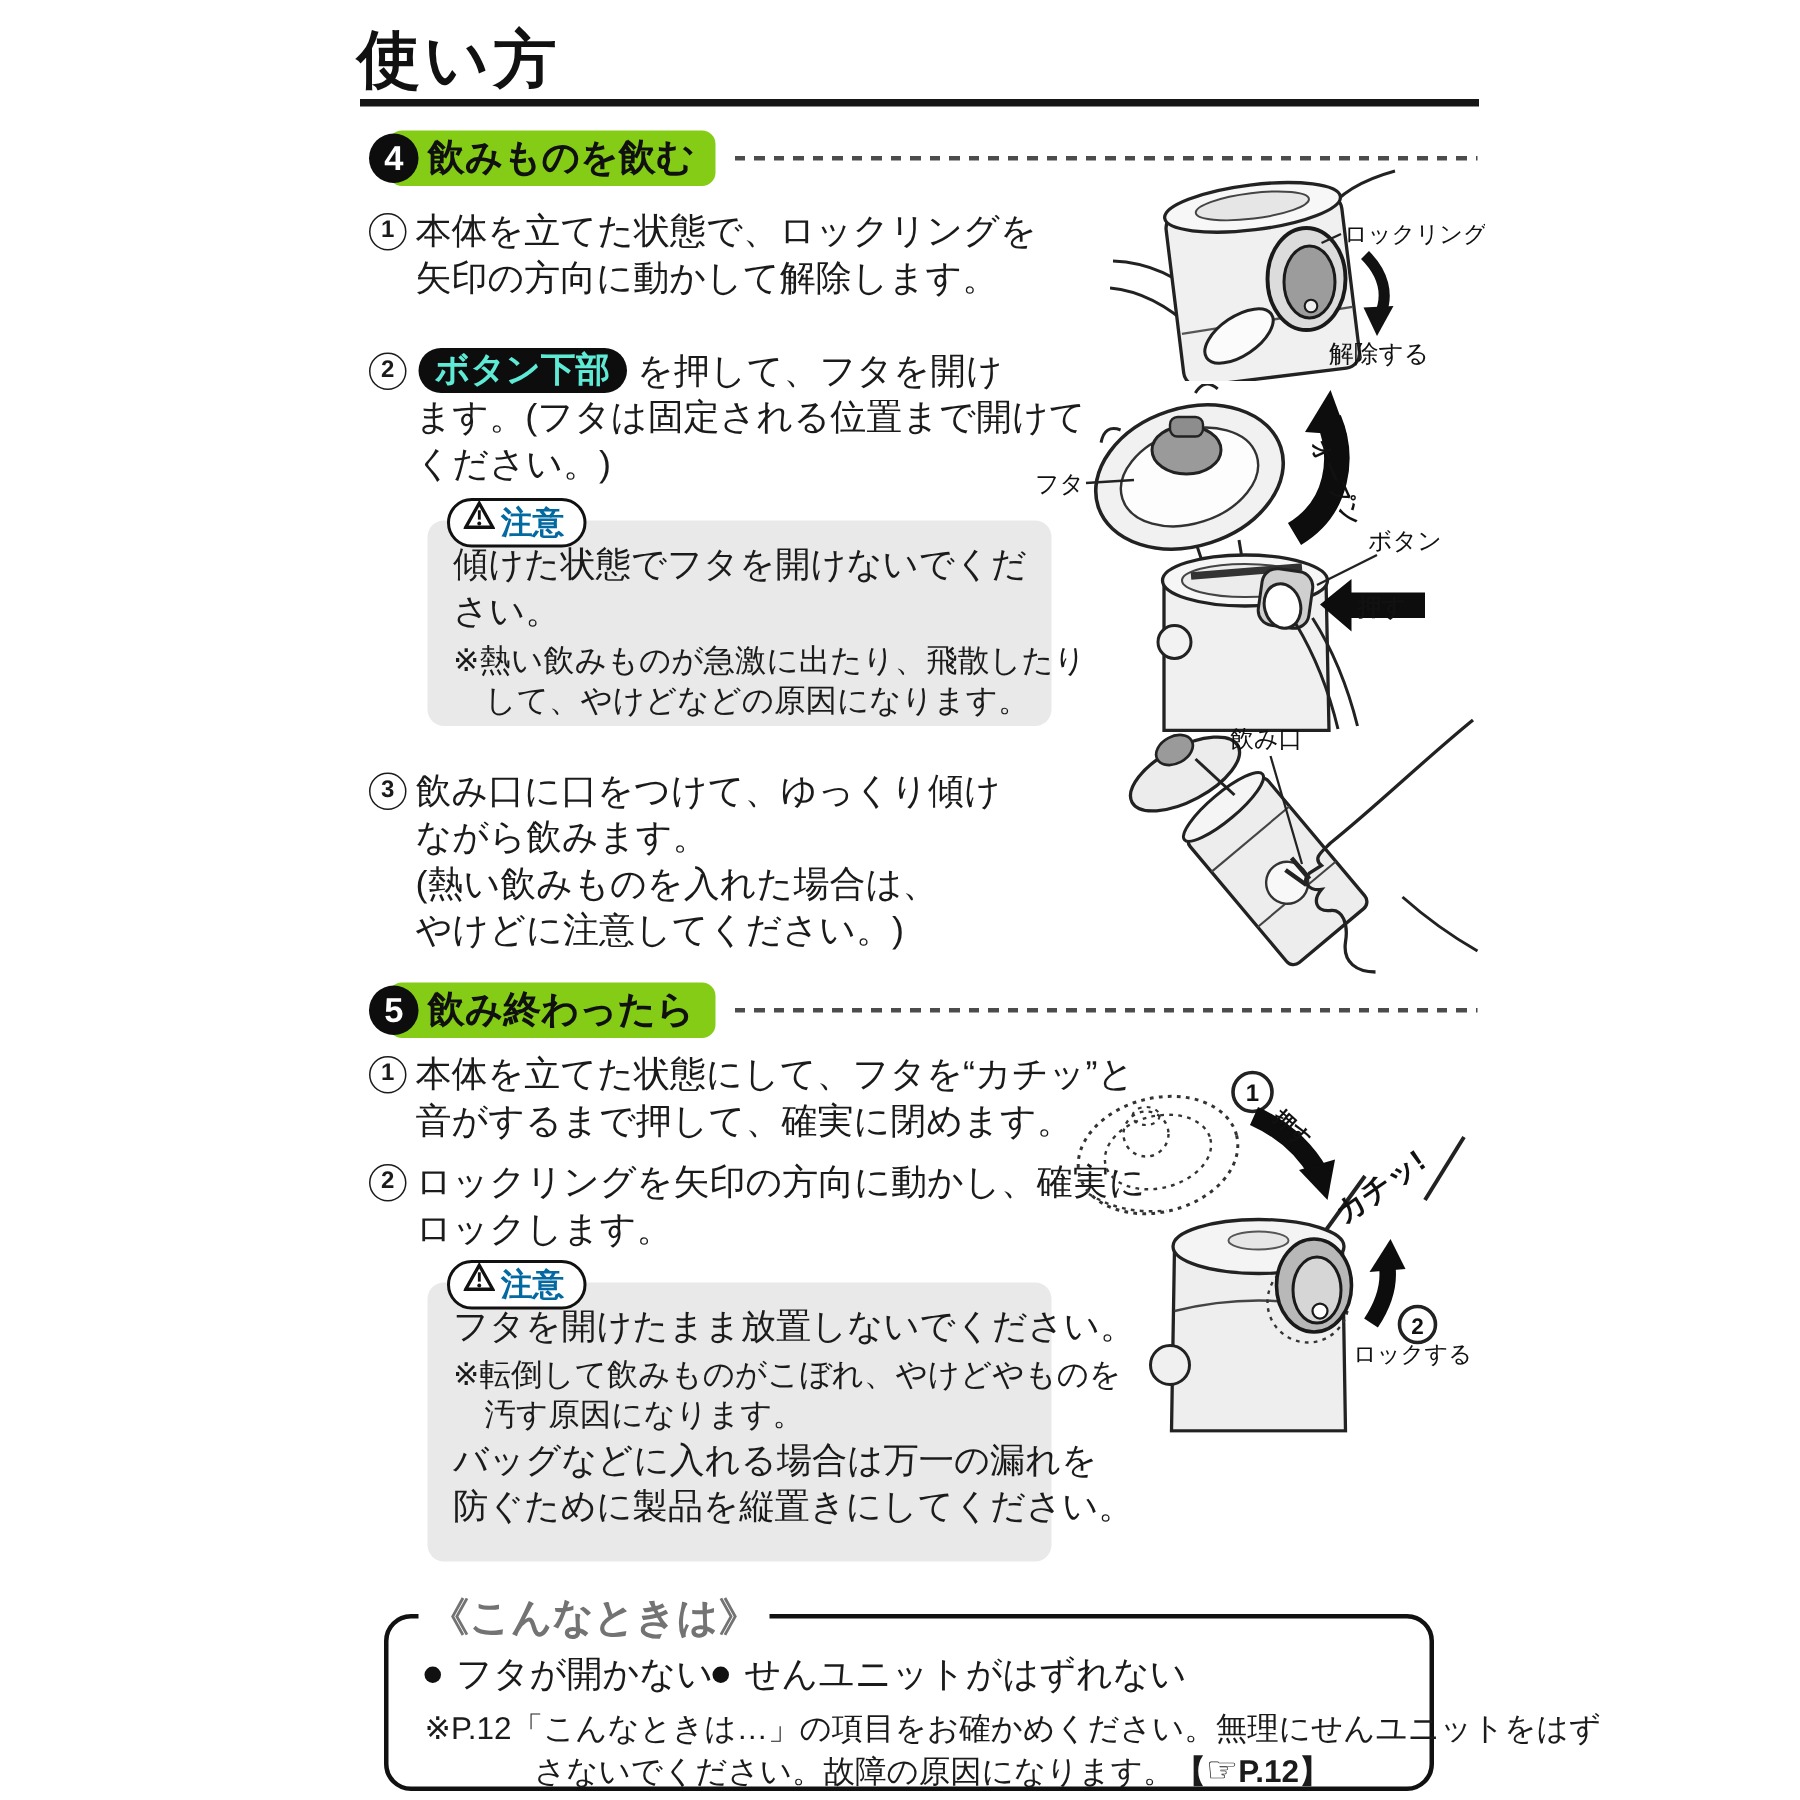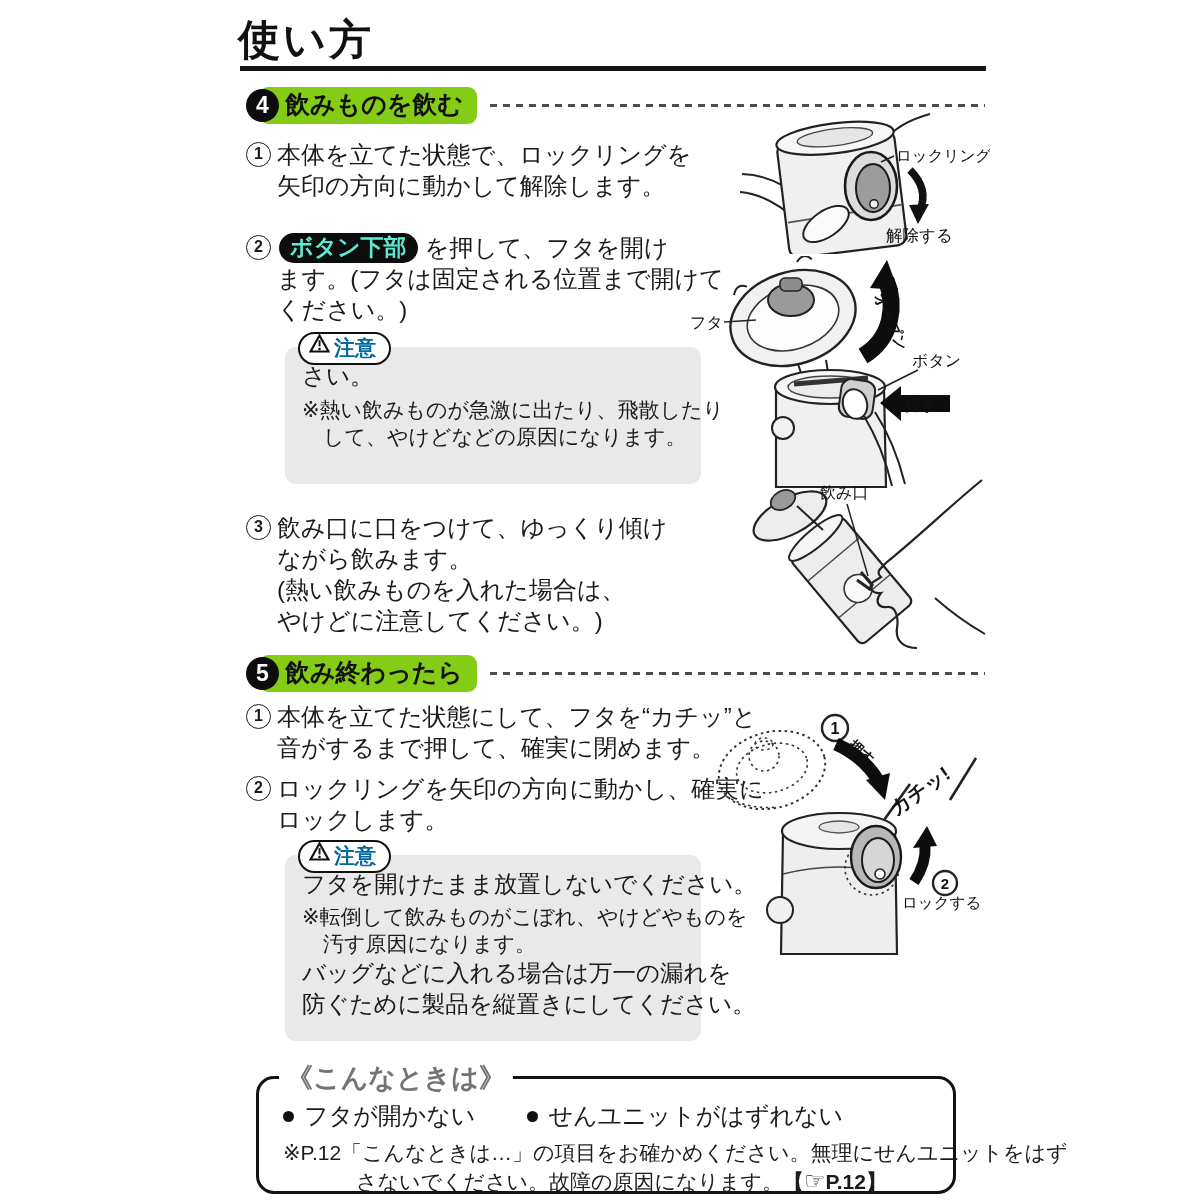--- a/index.html
+++ b/index.html
@@ -31,21 +31,21 @@
           display:flex;gap:4px;white-space:nowrap;}
   .cbody{padding:14px 10px 0 17px;white-space:nowrap;}
   .cmain{font-size:23.5px;line-height:31px;display:block;}
   .cnote{font-size:21px;line-height:27px;display:block;}
   .indent1{padding-left:21px;}
   .cpara{margin-top:1px;}
   
   .help{border:3px solid #111;border-radius:18px;background:#fff;box-sizing:border-box;}
   .help-heading{position:absolute;top:-19px;left:20px;background:#fff;padding:0 7px;
                 font-weight:bold;font-size:27px;color:#737373;white-space:nowrap;}
-  .help-bullets{display:flex;gap:52px;padding:21px 0 0 24px;font-size:24px;white-space:nowrap;}
+  .help-bullets{display:flex;padding:21px 0 0 24px;font-size:24px;white-space:nowrap;}
   .bullet-dot{width:11px;height:11px;border-radius:50%;background:#111;display:inline-block;
               margin-right:10px;vertical-align:2px;}
   .help-note{padding:7px 14px 0 24px;font-size:21px;line-height:28px;white-space:nowrap;}
   .refwrap{font-weight:bold;}
   .hand-icon{font-weight:bold;font-size:24px;}
   
   svg text{font-family:"Liberation Sans","DejaVu Sans",sans-serif;fill:#111;}
   .ln-st{fill:none;stroke:#222;stroke-width:2;}
 </style>
 </head>
@@ -78,20 +78,21 @@
   <div class="abs caution" style="left:285px;top:347px;width:416px;height:137px;">
     <div class="cbadge">
       <svg width="21" height="19" viewBox="0 0 21 19">
         <path d="M10.5,1.5 L19.5,17.5 L1.5,17.5 Z" fill="none" stroke="#111" stroke-width="2.2"></path>
         <rect x="9.6" y="6.2" width="1.9" height="6.2" fill="#111"></rect>
         <circle cx="10.5" cy="15" r="1.3" fill="#111"></circle>
       </svg>
       <span>注意</span>
     </div>
     <div class="cbody">
+      <span class="cmain">傾けた状態でフタを開けないでくだ</span>
       <span class="cmain">さい。</span>
       <span class="cnote" style="margin-top:4px;">※熱い飲みものが急激に出たり、飛散したり</span>
       <span class="cnote indent1">して、やけどなどの原因になります。</span>
     </div>
   </div>
 
   <div class="abs step" style="left:246px;top:512px;width:490px;">
     <span class="cnum">3</span>
     <span class="ln">飲み口に口をつけて、ゆっくり傾け</span>
     <span class="ln">ながら飲みます。</span>

